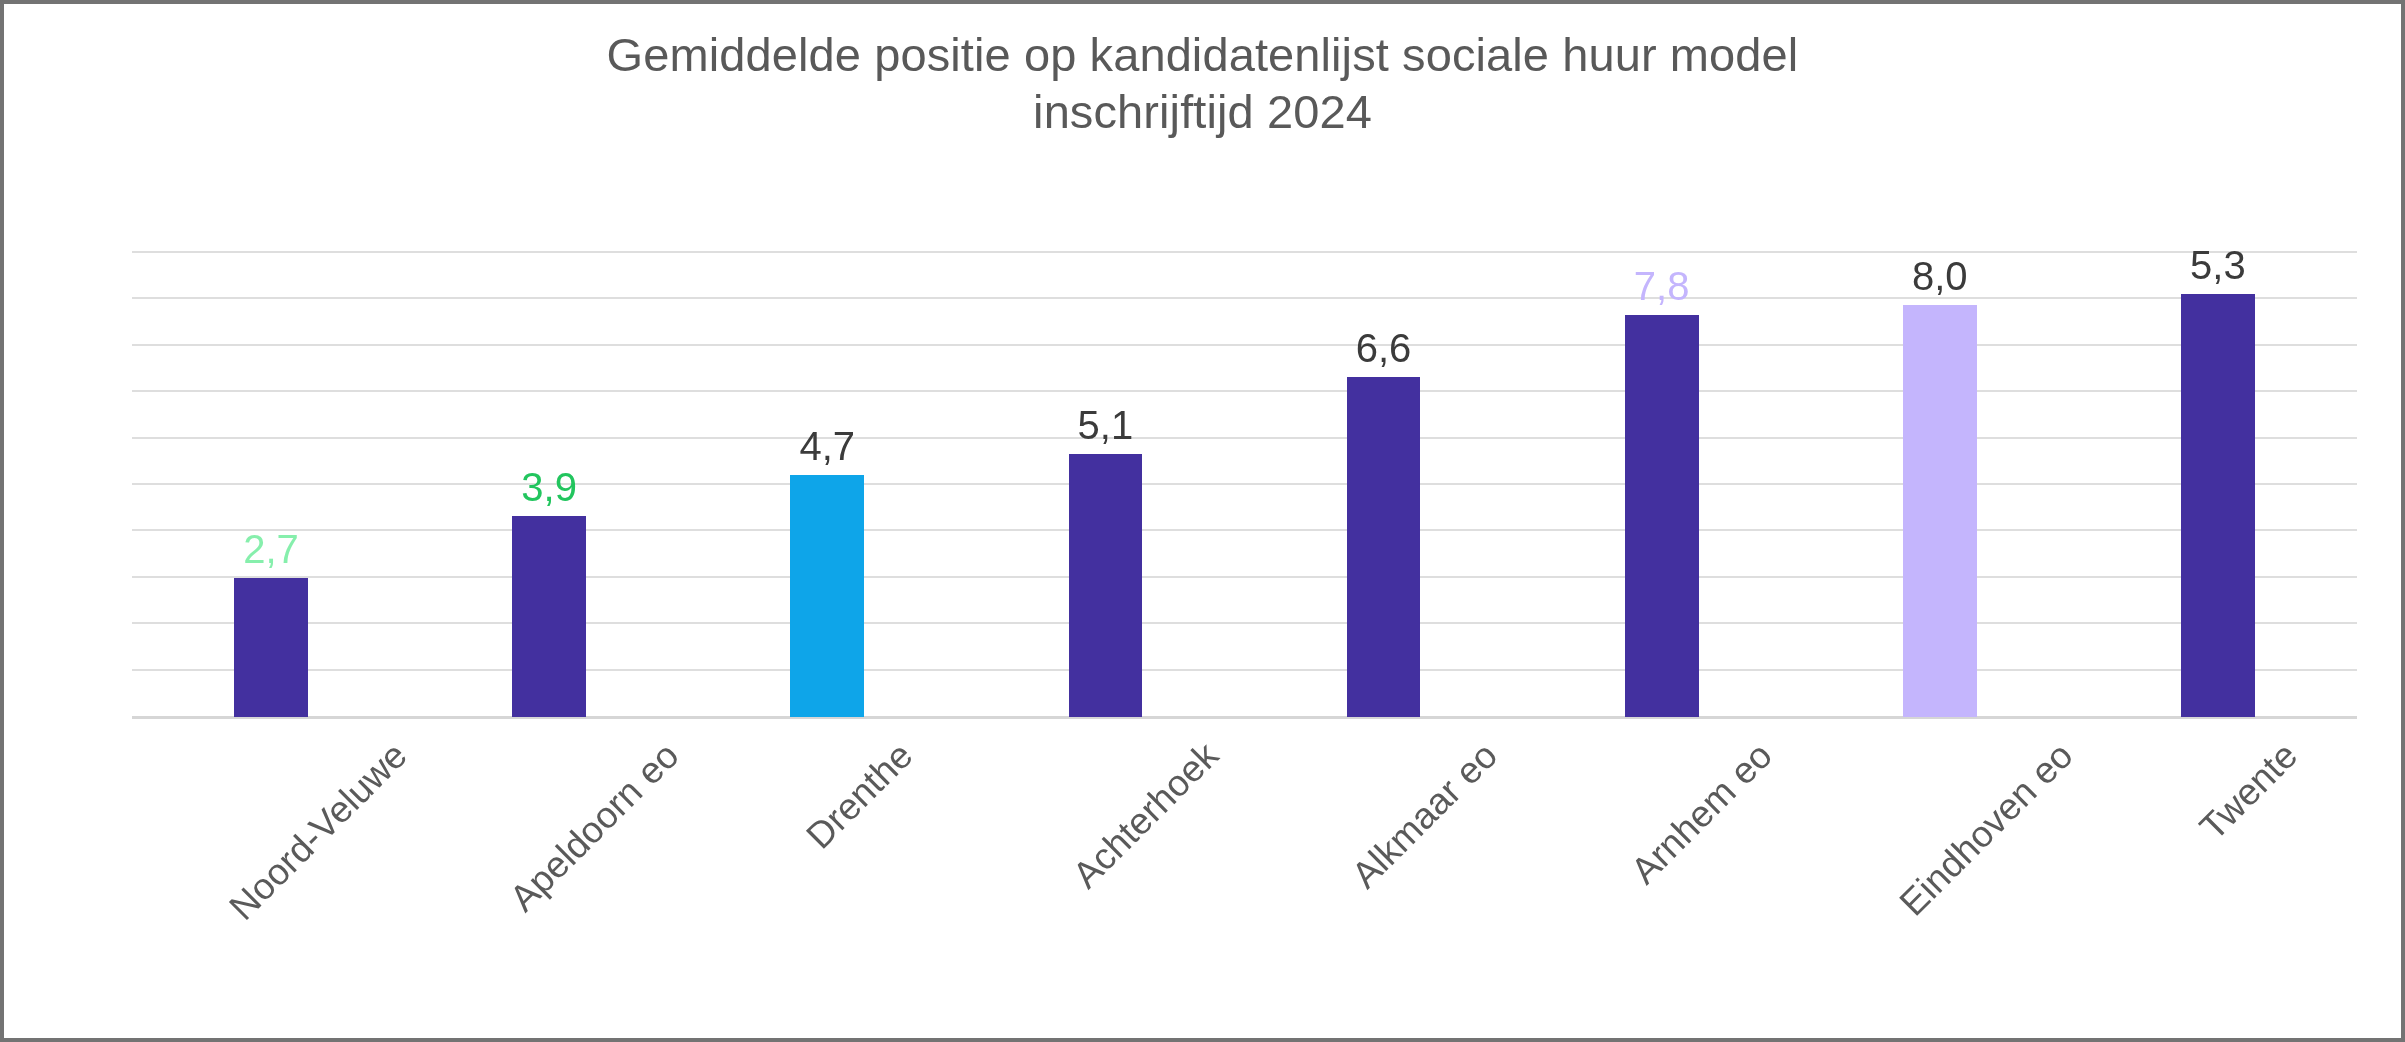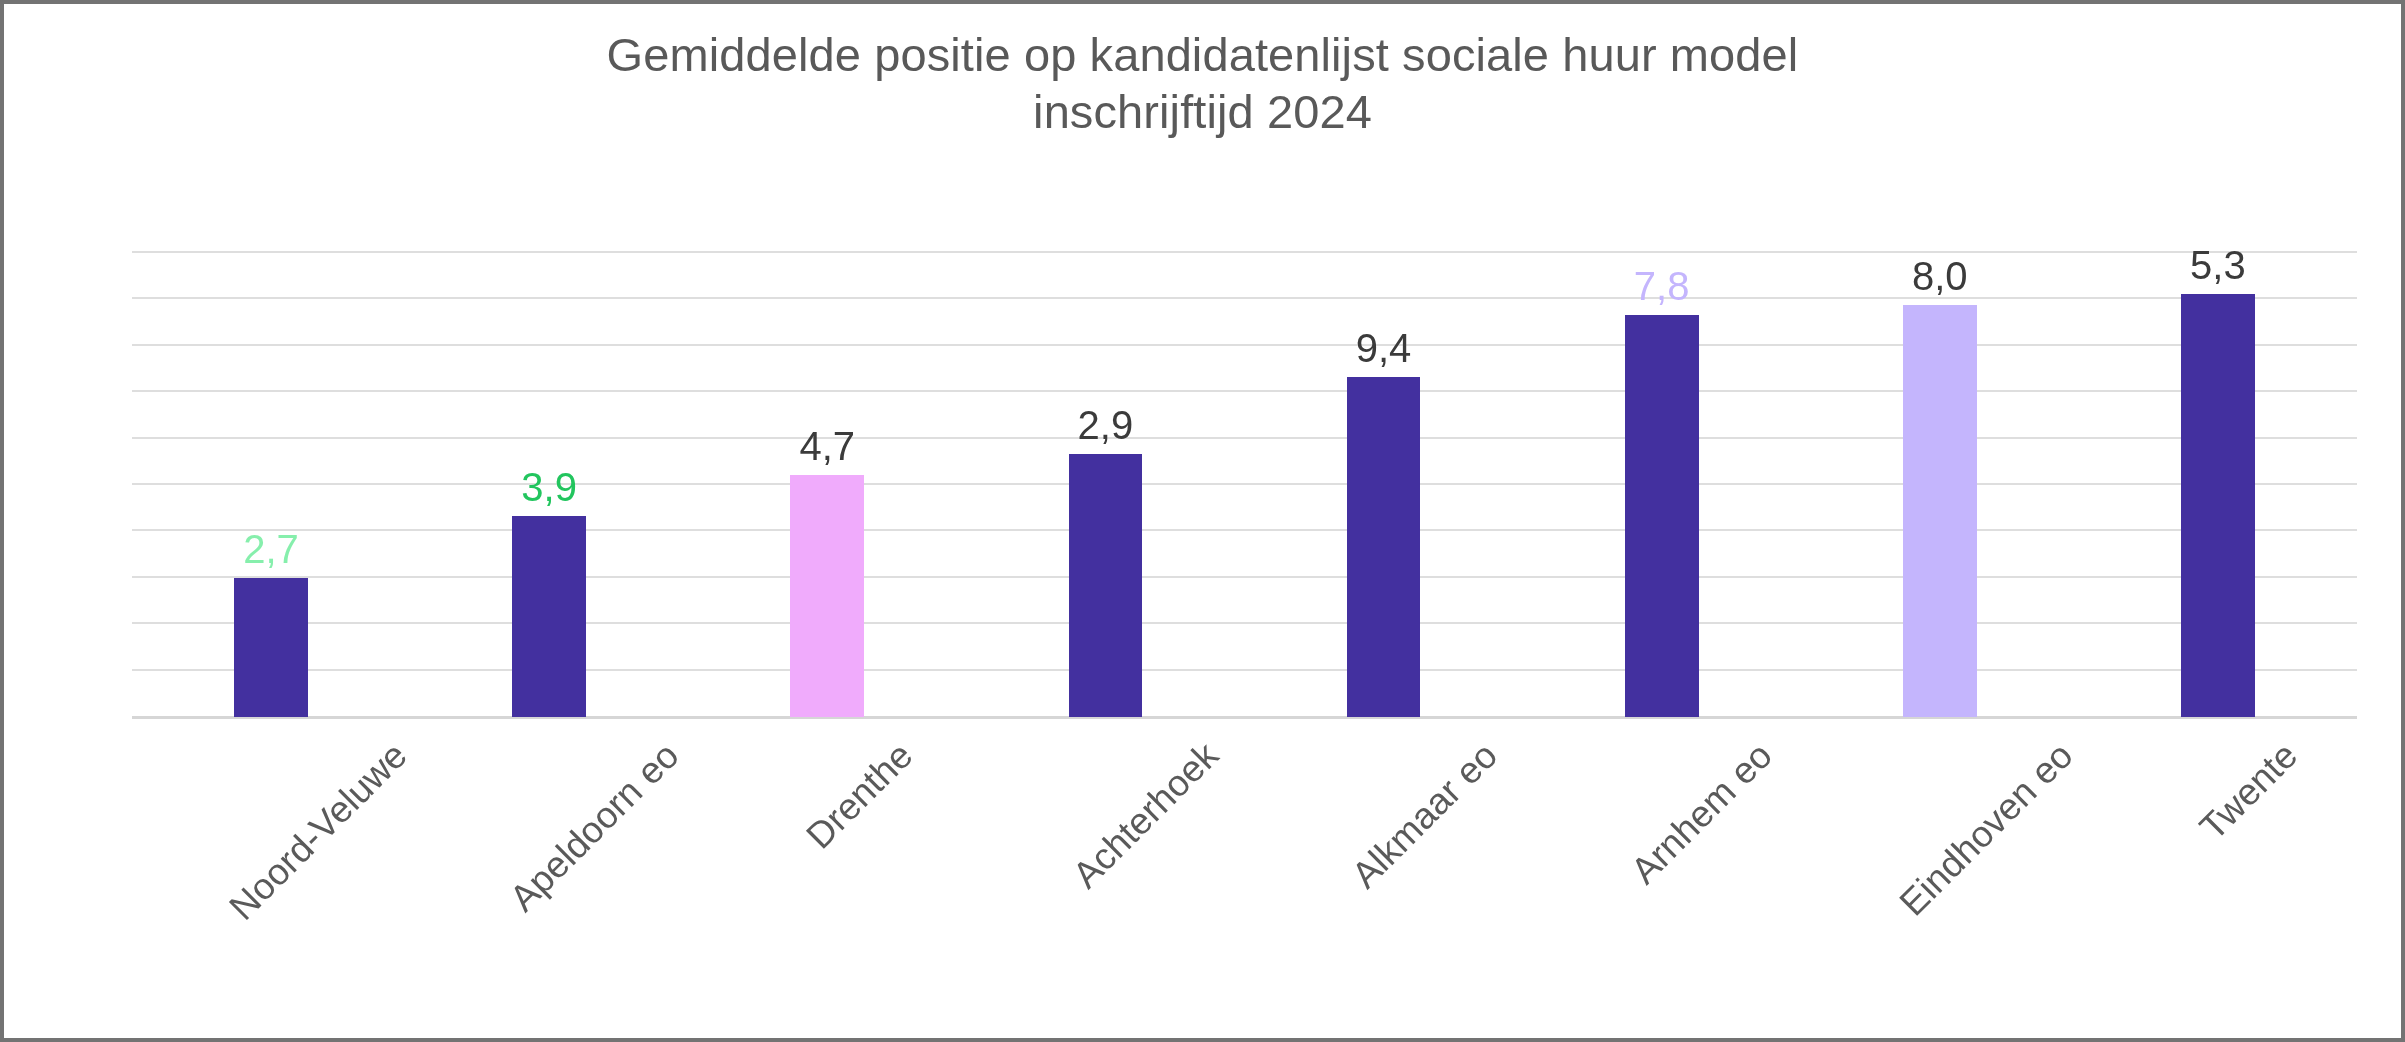--- a/index.html
+++ b/index.html
@@ -150,32 +150,32 @@
           <div class="bar" style="height: 30%; background: rgb(67, 48, 159);">
             <div class="bar-value" style="color: #86efac;">2,7</div>
           </div>
         </div>
         <div class="bar-slot">
           <div class="bar" style="height: 43.3333%; background: rgb(67, 48, 159);">
             <div class="bar-value" style="color: #22c55e;">3,9</div>
           </div>
         </div>
         <div class="bar-slot">
-          <div class="bar" style="height: 52.2222%; background: #f0abfc; margin-top: 20px;">
+          <div class="bar" style="height: 52.2222%; background: #0ea5e9; margin-top: 20px;">
             <div class="bar-value" style="color: rgb(59, 59, 59);">4,7</div>
           </div>
         </div>
         <div class="bar-slot">
           <div class="bar" style="height: 56.6667%; background: rgb(67, 48, 159);">
-            <div class="bar-value" style="color: rgb(59, 59, 59);">2,9</div>
+            <div class="bar-value" style="color: rgb(59, 59, 59);">5,1</div>
           </div>
         </div>
         <div class="bar-slot">
           <div class="bar" style="height: 73.3333%; background: rgb(67, 48, 159);">
-            <div class="bar-value" style="color: rgb(59, 59, 59);">9,4</div>
+            <div class="bar-value" style="color: rgb(59, 59, 59);">6,6</div>
           </div>
         </div>
         <div class="bar-slot">
           <div class="bar" style="height: 86.6667%; background: rgb(67, 48, 159);">
             <div class="bar-value" style="color: #c4b5fd;">7,8</div>
           </div>
         </div>
         <div class="bar-slot">
           <div class="bar" style="height: 88.8889%; background: #c4b5fd;">
             <div class="bar-value" style="color: rgb(59, 59, 59);">8,0</div>

